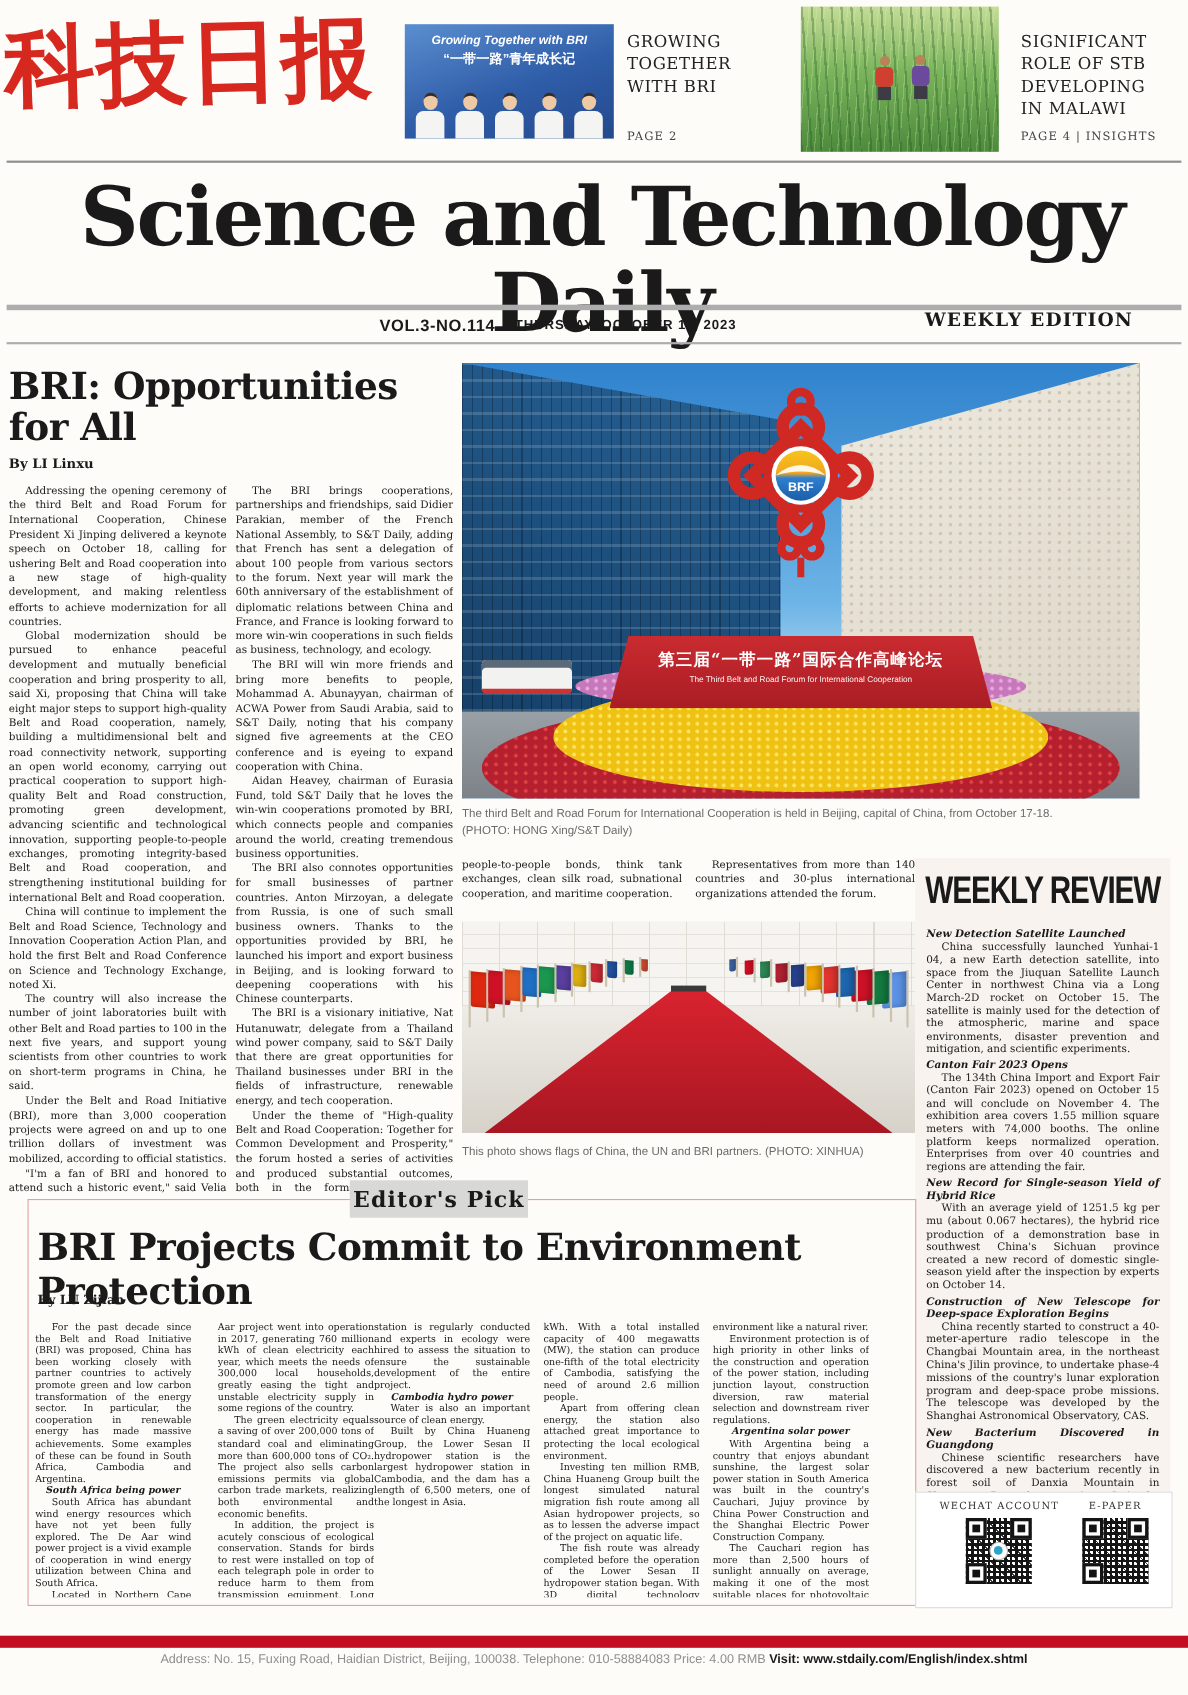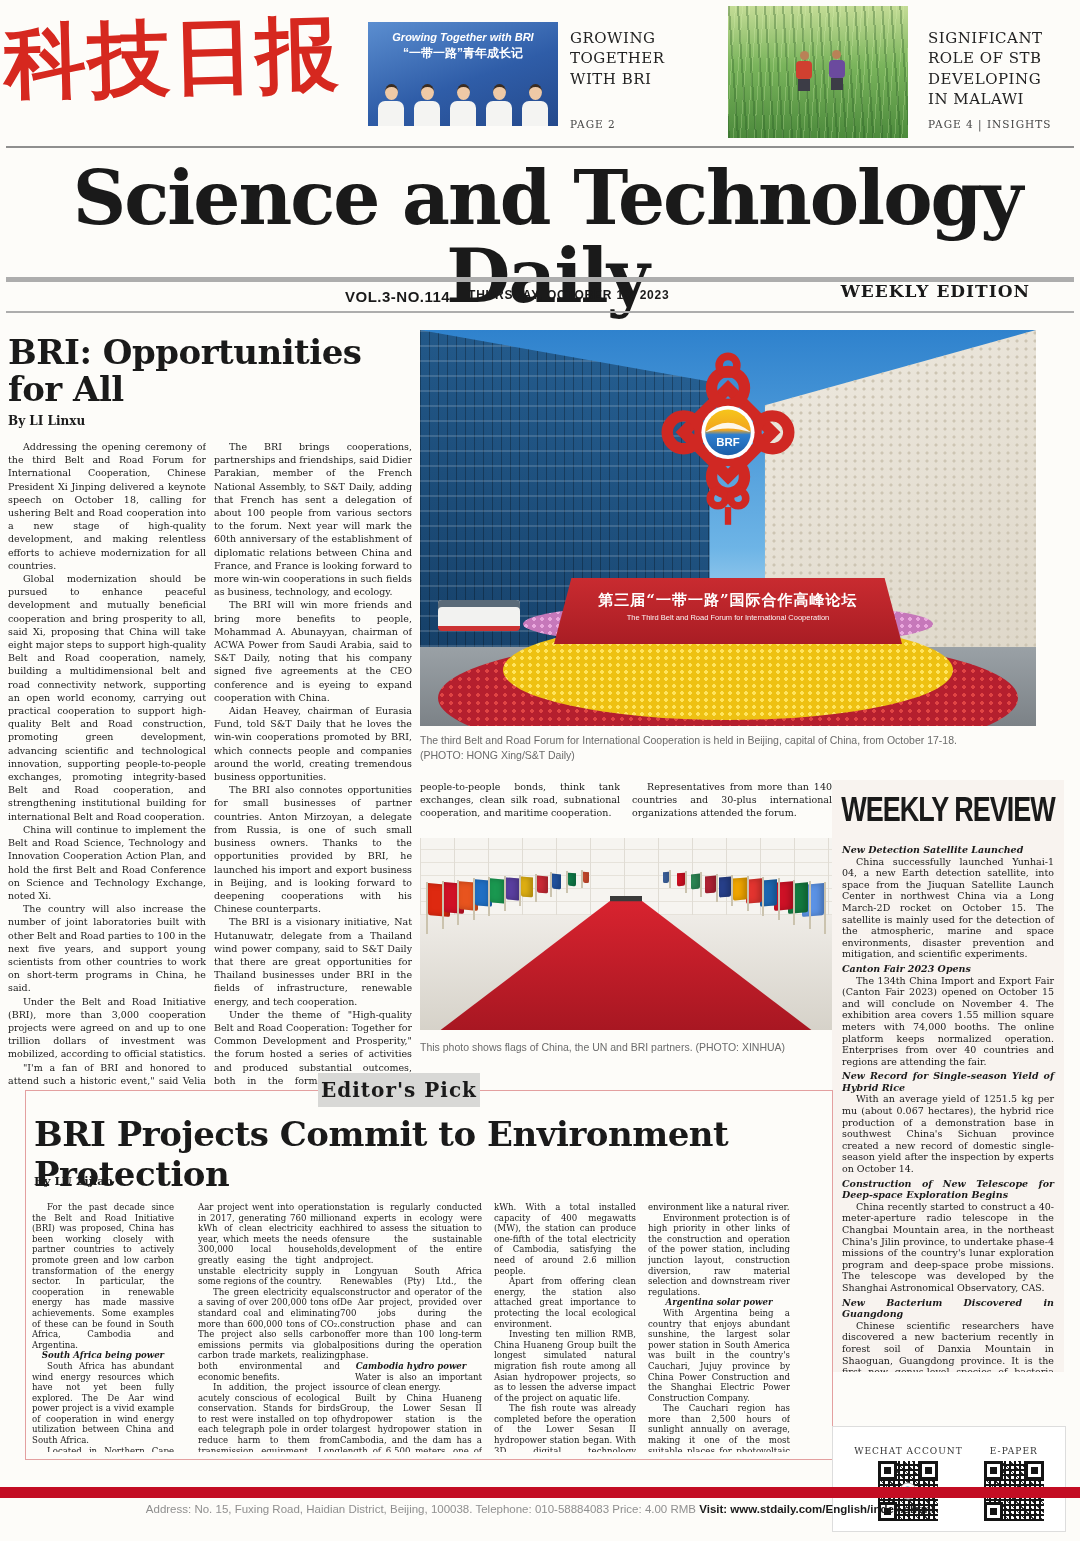--- a/index.html
+++ b/index.html
@@ -80,21 +80,21 @@
   .weekly-items h4{margin:3px 0 0;font-size:9.5px;font-weight:bold;font-style:italic;line-height:11.6px;}
   .weekly-items p{margin:0;text-indent:14px;}
   
   .epbox{left:25px;top:1090px;width:806px;height:368px;border:1px solid #e3a0a0;}
   .eplabel{left:318px;top:1073px;width:162px;height:34px;background:#d8d8d6;text-align:center;line-height:34px;font-size:20px;font-weight:bold;letter-spacing:1px;}
   .h2a{left:34px;top:1114px;width:780px;font-size:34px;font-weight:bold;letter-spacing:-.5px;}
   .by2{left:34px;top:1174px;font-size:11.5px;font-weight:bold;}
   .a2col{top:1202px;width:142px;height:250px;font-size:8.6px;line-height:10.6px;}
   .a2c1{left:32px;} .a2c2{left:198px;} .a2c3{left:340px;} .a2c4{left:494px;} .a2c5{left:648px;}
   
-  .qrbox{left:832px;top:1426px;width:232px;height:104px;background:#fff;border:1px solid #ddd;display:flex;justify-content:space-evenly;align-items:center;}
+  .qrbox{left:832px;top:1356px;width:232px;height:104px;background:#fff;border:1px solid #ddd;display:flex;justify-content:space-evenly;}
   .qrcell{text-align:center;padding-top:8px;}
   .qrlabel{font-size:9px;letter-spacing:1px;color:#333;margin-bottom:5px;}
   .qr{position:relative;width:60px;height:60px;margin:0 auto;background:
       repeating-linear-gradient(0deg,#141414 0 2px,transparent 2px 5px),
       repeating-linear-gradient(90deg,#141414 0 2px,transparent 2px 5px),
       repeating-linear-gradient(45deg,rgba(20,20,20,.85) 0 1px,transparent 1px 6px),#fff;}
   .qr .f{position:absolute;width:13px;height:13px;border:3px solid #141414;background:#fff;}
   .qr .f::after{content:"";position:absolute;left:3px;top:3px;width:7px;height:7px;background:#141414;}
   .f.tl{left:0;top:0;} .f.tr{right:0;top:0;} .f.bl{left:0;bottom:0;}
   .qr .wlogo{position:absolute;left:50%;top:50%;width:15px;height:15px;transform:translate(-50%,-50%);border-radius:50%;background:#fff;border:1px solid #bbb;}
@@ -363,21 +363,20 @@
       <p>South Africa has abundant wind energy resources which have not yet been fully explored. The De Aar wind power project is a vivid example of cooperation in wind energy utilization between China and South Africa.</p>
       <p>Located in Northern Cape province of South Africa, the De</p>
     </div>
   <div class="abs news a2col a2c2">
       <p class="cont">Aar project went into operation in 2017, generating 760 million kWh of clean electricity each year, which meets the needs of 300,000 local households, greatly easing the tight and unstable electricity supply in some regions of the country.</p>
       <p>The green electricity equals a saving of over 200,000 tons of standard coal and eliminating more than 600,000 tons of CO₂. The project also sells carbon emissions permits via global carbon trade markets, realizing both environmental and economic benefits.</p>
       <p>In addition, the project is acutely conscious of ecological conservation. Stands for birds to rest were installed on top of each telegraph pole in order to reduce harm to them from transmission equipment. Long term monitoring of animals and plants in the wind power</p>
     </div>
   <div class="abs news a2col a2c3">
       <p class="cont">station is regularly conducted and experts in ecology were hired to assess the situation to ensure the sustainable development of the entire project.</p>
-      <p>Longyuan South Africa Renewables (Pty) Ltd., the constructor and operator of the De Aar project, provided over 700 jobs during the construction phase and can offer more than 100 long-term positions during the operation phase.</p>
       <p class="subhead">Cambodia hydro power</p>
       <p>Water is also an important source of clean energy.</p>
       <p>Built by China Huaneng Group, the Lower Sesan II hydropower station is the largest hydropower station in Cambodia, and the dam has a length of 6,500 meters, one of the longest in Asia.</p>
     </div>
   <div class="abs news a2col a2c4">
       <p class="cont">kWh. With a total installed capacity of 400 megawatts (MW), the station can produce one-fifth of the total electricity of Cambodia, satisfying the need of around 2.6 million people.</p>
       <p>Apart from offering clean energy, the station also attached great importance to protecting the local ecological environment.</p>
       <p>Investing ten million RMB, China Huaneng Group built the longest simulated natural migration fish route among all Asian hydropower projects, so as to lessen the adverse impact of the project on aquatic life.</p>
       <p>The fish route was already completed before the operation of the Lower Sesan II hydropower station began. With 3D digital technology coordinated design, the fish route merges into the surrounding</p>
     </div>

